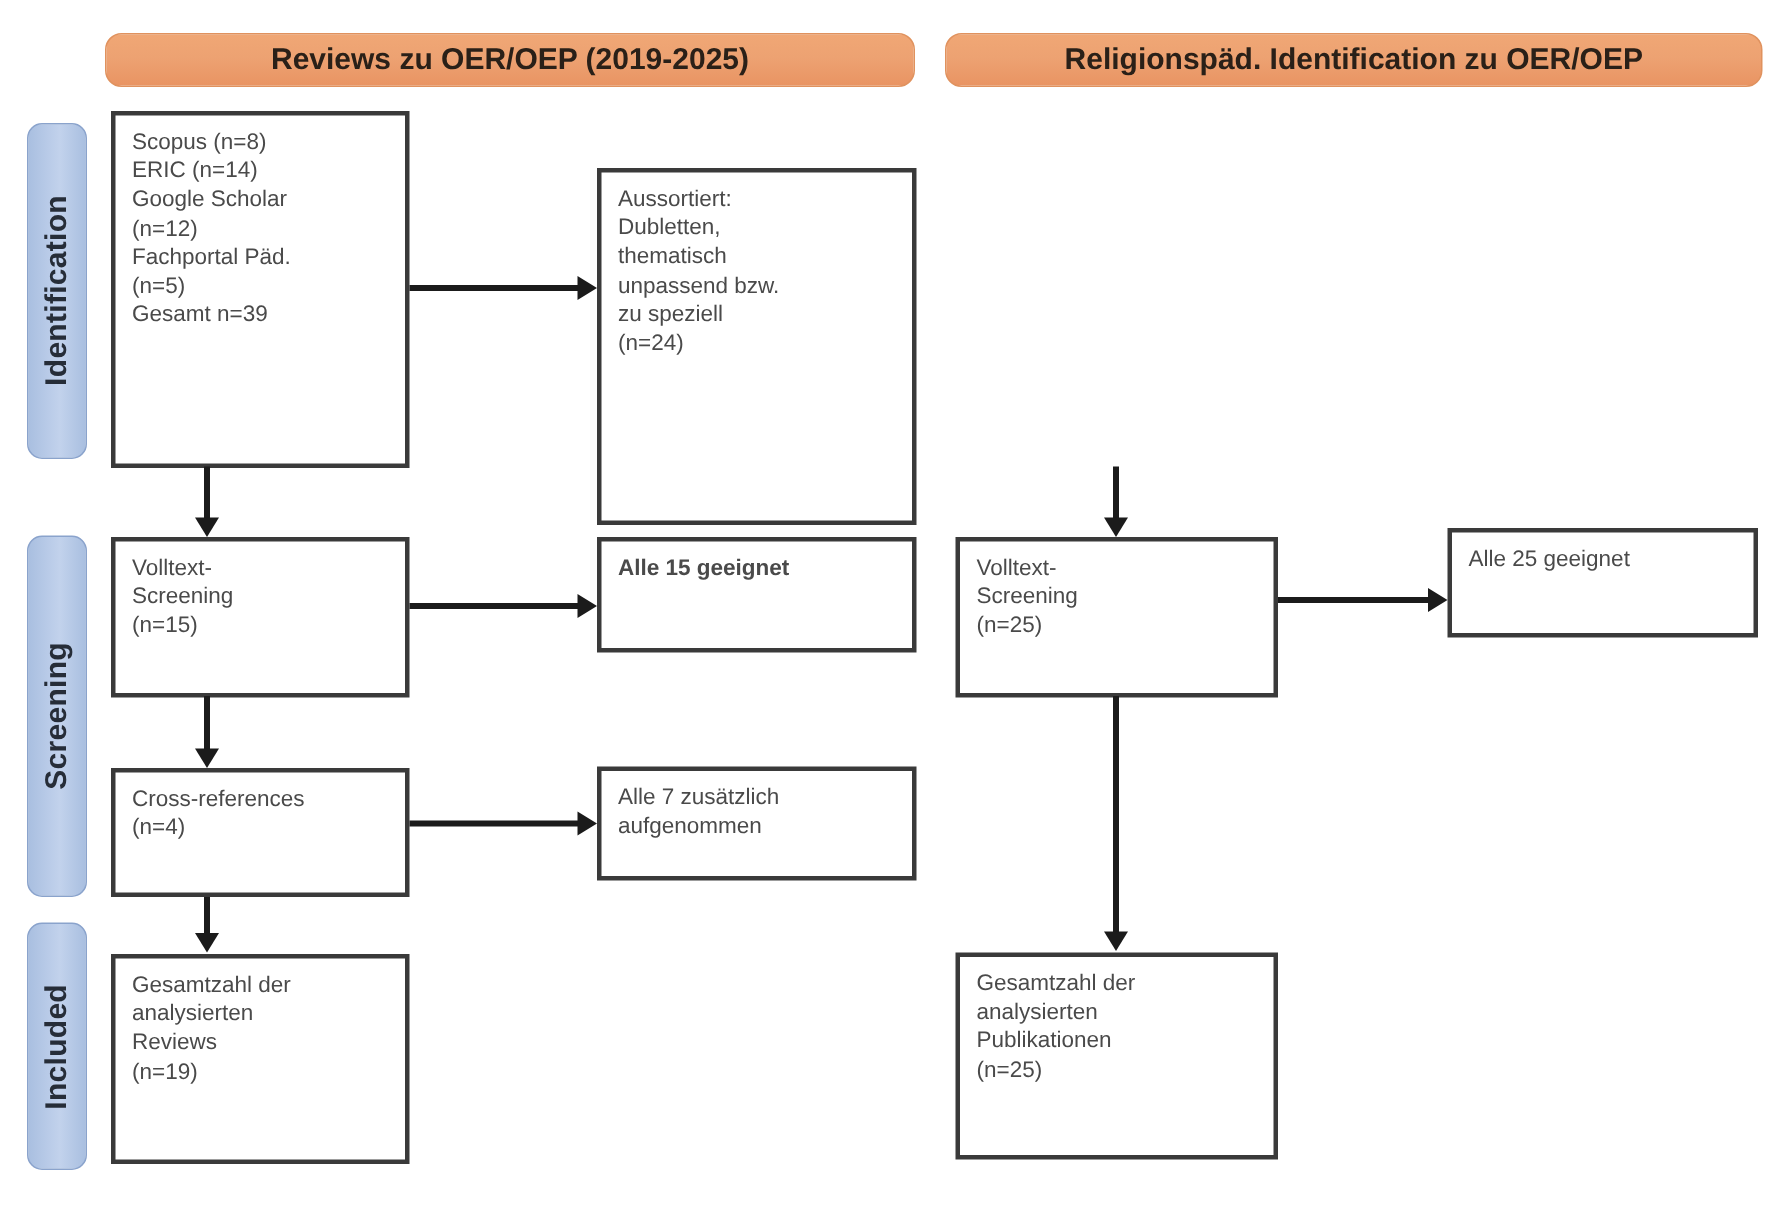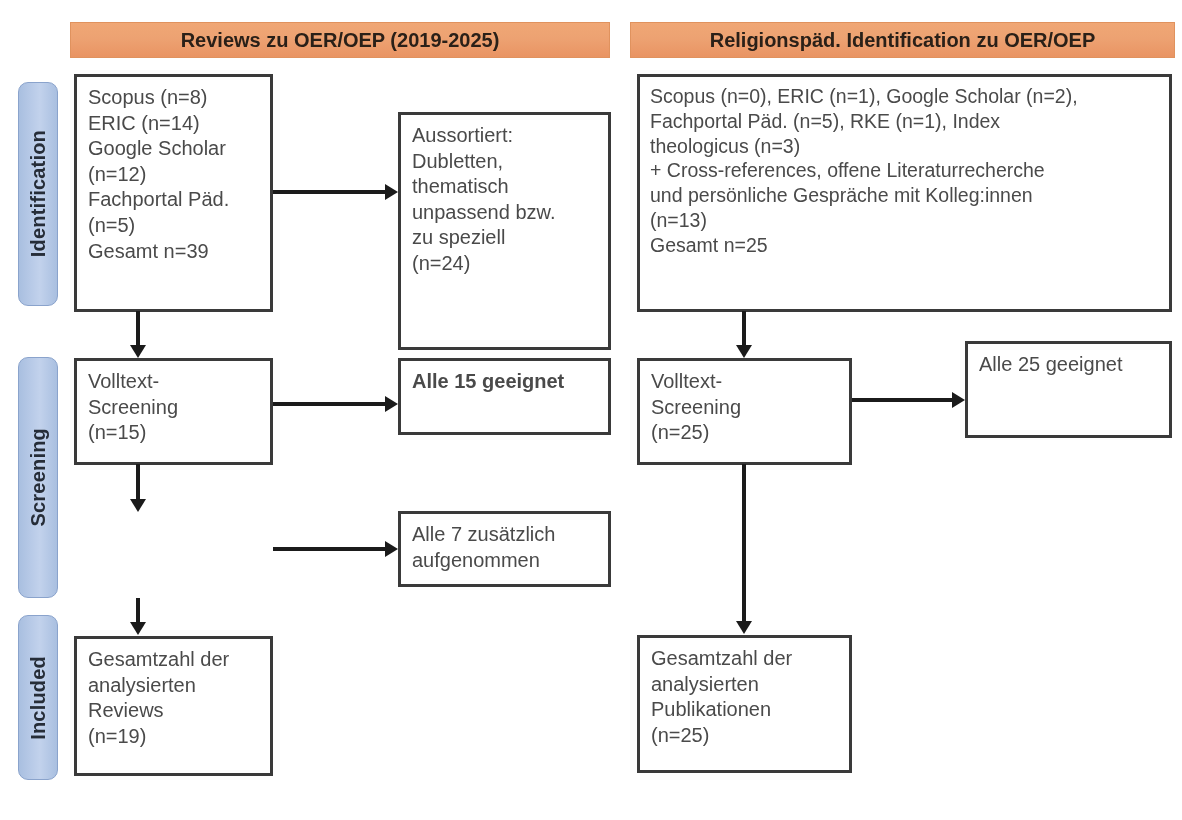--- a/index.html
+++ b/index.html
@@ -33,21 +33,21 @@
     font-size: 20px;
     font-weight: bold;
     color: #262d38;
     letter-spacing: 0.2px;
     white-space: nowrap;
   }
 
   
   .banner {
     position: absolute;
-    border-radius: 0;
+    border-radius: 11px;
     background: linear-gradient(180deg, #f0a775 0%, #eda272 45%, #e99463 100%);
     border: 1px solid #e0925e;
     box-sizing: border-box;
     display: flex;
     align-items: center;
     justify-content: center;
     color: #2a2018;
     font-size: 20px;
     font-weight: bold;
     white-space: nowrap;
@@ -55,21 +55,21 @@
   }
 
   
   .fbox {
     position: absolute;
     background: #ffffff;
     border: 3px solid #3a3a3a;
     box-sizing: border-box;
     padding: 8px 10px 6px 11px;
     color: #4a4a4a;
-    font-size: 20px;
+    font-size: 15px;
     line-height: 1.28;
     white-space: pre-line;
     overflow: hidden;
   }
   .fbox.dense {
     font-size: 19.5px;
     line-height: 1.27;
     padding: 7px 8px 5px 10px;
   }
 
@@ -140,42 +140,37 @@
 unpassend bzw.
 zu speziell
 (n=24)</div>
 
   <div class="fbox" style="left:74px; top:358px; width:199px; height:107px;">Volltext-
 Screening
 (n=15)</div>
 
   <div class="fbox" style="left:398px; top:358px; width:213px; height:77px;font-weight:bold;">Alle 15 geeignet</div>
 
+  <div class="fbox" style="left:74px; top:512px; width:199px; height:86px;">Cross-references
+(n=4)</div>
 
   <div class="fbox" style="left:398px; top:511px; width:213px; height:76px;">Alle 7 zusätzlich
 aufgenommen</div>
 
   <div class="fbox" style="left:74px; top:636px; width:199px; height:140px;">Gesamtzahl der
 analysierten
 Reviews
 (n=19)</div>
 
-  <div class="fbox dense" style="left:637px; top:74px; width:535px; height:238px;">Scopus (n=0), ERIC (n=1), Google Scholar (n=2),
-Fachportal Päd. (n=5), RKE (n=1), Index
-theologicus (n=3)
-+ Cross-references, offene Literaturrecherche
-und persönliche Gespräche mit Kolleg:innen
-(n=13)
-Gesamt n=25</div>
 
   <div class="fbox" style="left:637px; top:358px; width:215px; height:107px;">Volltext-
 Screening
 (n=25)</div>
 
-  <div class="fbox" style="left:965px; top:341px; width:207px; height:97px;">Alle 25 geeignet</div>
+  <div class="fbox" style="left:965px; top:352px; width:207px; height:73px;">Alle 25 geeignet</div>
 
   <div class="fbox" style="left:637px; top:635px; width:215px; height:138px;">Gesamtzahl der
 analysierten
 Publikationen
 (n=25)</div>
 
   <div class="hline" style="left:273px; top:190px; width:115px;"></div>
   <div class="arrow-right" style="left:385px; top:184px;"></div>
 
   <div class="vline" style="left:136px; top:311px; width:4px; height:36px;"></div>

